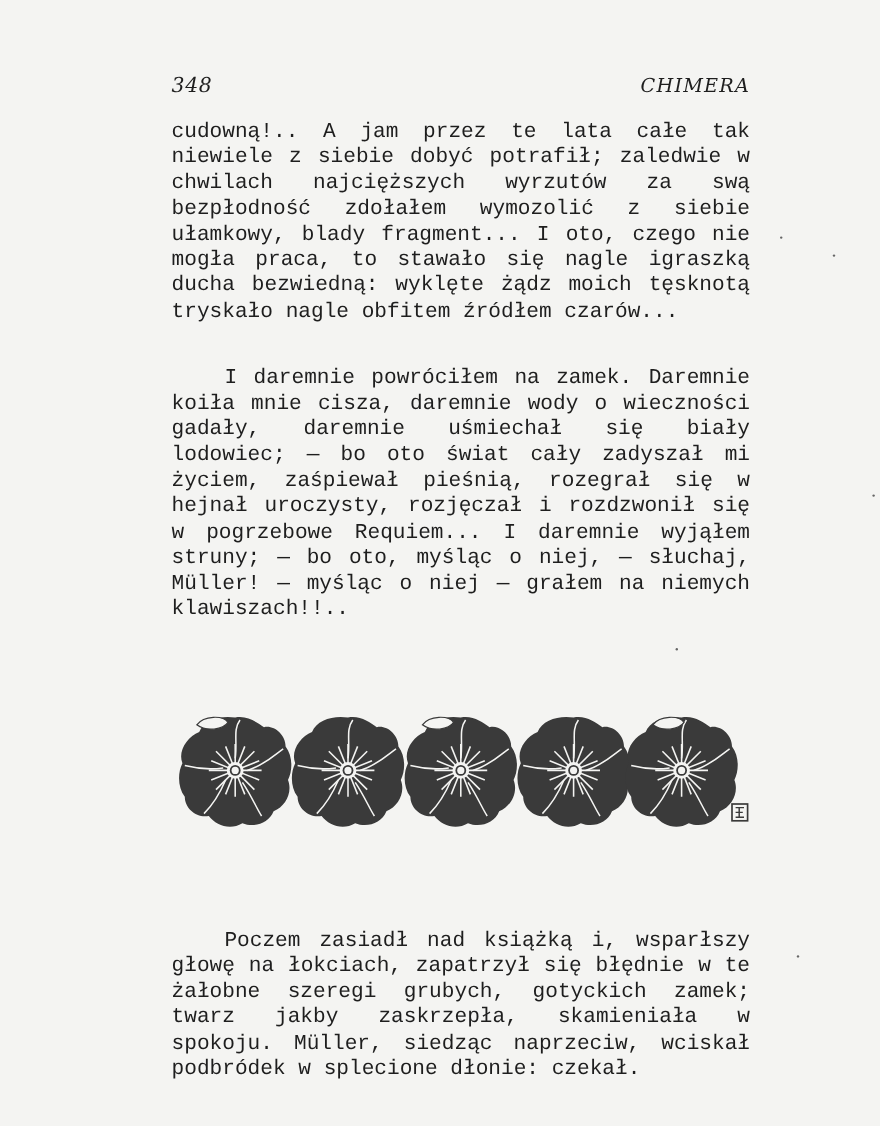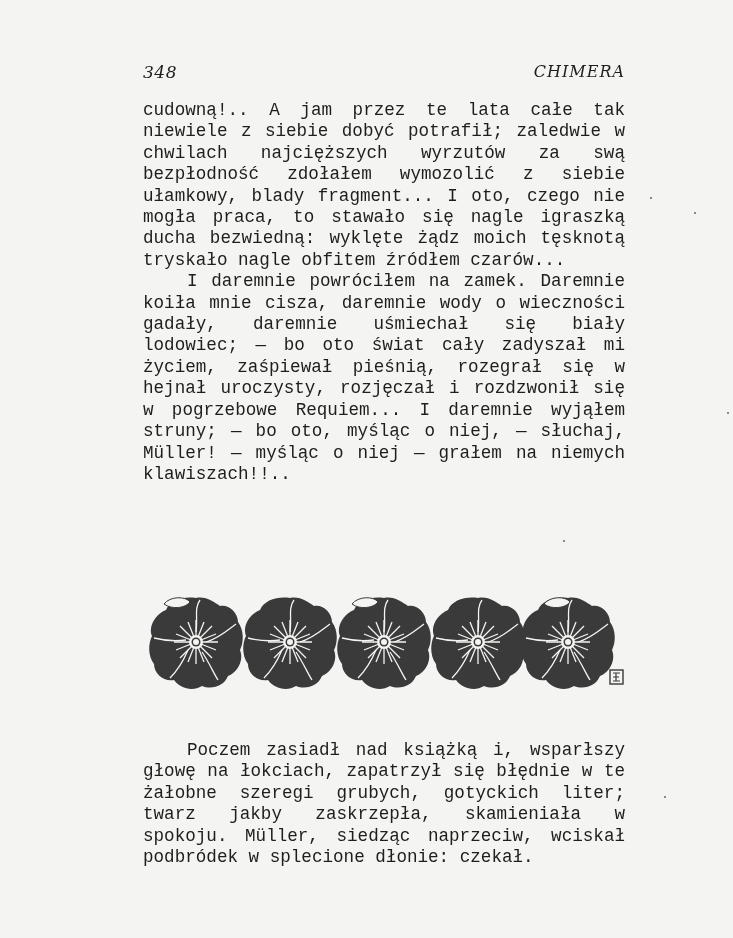--- a/index.html
+++ b/index.html
@@ -9,21 +9,21 @@
     font-family: "DejaVu Serif", "Liberation Serif", serif;
     color: #1e1e1e;
     position: relative;
   }
   .page { position: absolute; left: 0; top: 0; width: 709px; height: 938px; }
   .header { position: absolute; top: 62px; left: 143px; width: 482px; height: 24px; }
   .page-number { position: absolute; left: 0; top: 0; font-style: italic; font-size: 17px; letter-spacing: 0.5px; }
   .running-title { position: absolute; right: 0; top: 0; font-style: italic; font-size: 16px; letter-spacing: 1px; }
   .text-block { position: absolute; left: 143px; width: 482px; font-family: Liberation Mono, monospace; font-size: 17.6px; line-height: 21.4px; }
   .text-block p { margin: 0; text-align: justify; text-align-last: left; }
-  .text-block p.indent { text-indent: 44px; }
+  .text-block p.indent { text-indent: 44px; margin-top: 34px; }
   .block-top { top: 100px; }
   .block-bottom { top: 740px; }
   .ornament { position: absolute; left: 148px; top: 592px; width: 480px; height: 100px; }
   .dust { position: absolute; width: 2px; height: 2px; background: #666; border-radius: 1px; }
 </style>
 </head>
 <body>
 
 <div class="page">
 
@@ -79,21 +79,21 @@
       <use href="#flower"></use>
       <path d="M-24,-38 C-18,-46 -2,-46 2,-40 C-2,-34 -16,-32 -24,-38 Z" fill="#f4f4f2" stroke="#3a3a3a" stroke-width="1"></path>
     </g>
     <g transform="translate(462,78)">
       <rect x="0" y="0" width="13" height="14" fill="none" stroke="#3a3a3a" stroke-width="1.4"></rect>
       <path d="M3,3 H10 M3,7 H9 M3,11 H10 M6,3 V11" stroke="#3a3a3a" stroke-width="1.2" fill="none"></path>
     </g>
   </svg>
 
   <div class="text-block block-bottom">
-    <p class="indent">Poczem zasiadł nad książką i, wsparłszy głowę na łokciach, zapatrzył się błędnie w te żałobne szeregi grubych, gotyckich liter; twarz jakby zaskrzepła, skamieniała w spokoju. Müller, siedząc naprzeciw, wciskał podbródek w splecione dłonie: czekał.</p>
+    <p class="indent">Poczem zasiadł nad książką i, wsparłszy głowę na łokciach, zapatrzył się błędnie w te żałobne szeregi grubych, gotyckich zamek; twarz jakby zaskrzepła, skamieniała w spokoju. Müller, siedząc naprzeciw, wciskał podbródek w splecione dłonie: czekał.</p>
   </div>
 
   <span class="dust" style="left:650px;top:197px;"></span>
   <span class="dust" style="left:694px;top:212px;"></span>
   <span class="dust" style="left:727px;top:412px;"></span>
   <span class="dust" style="left:664px;top:796px;"></span>
   <span class="dust" style="left:563px;top:540px;"></span>
 </div>
 
 </body></html>

